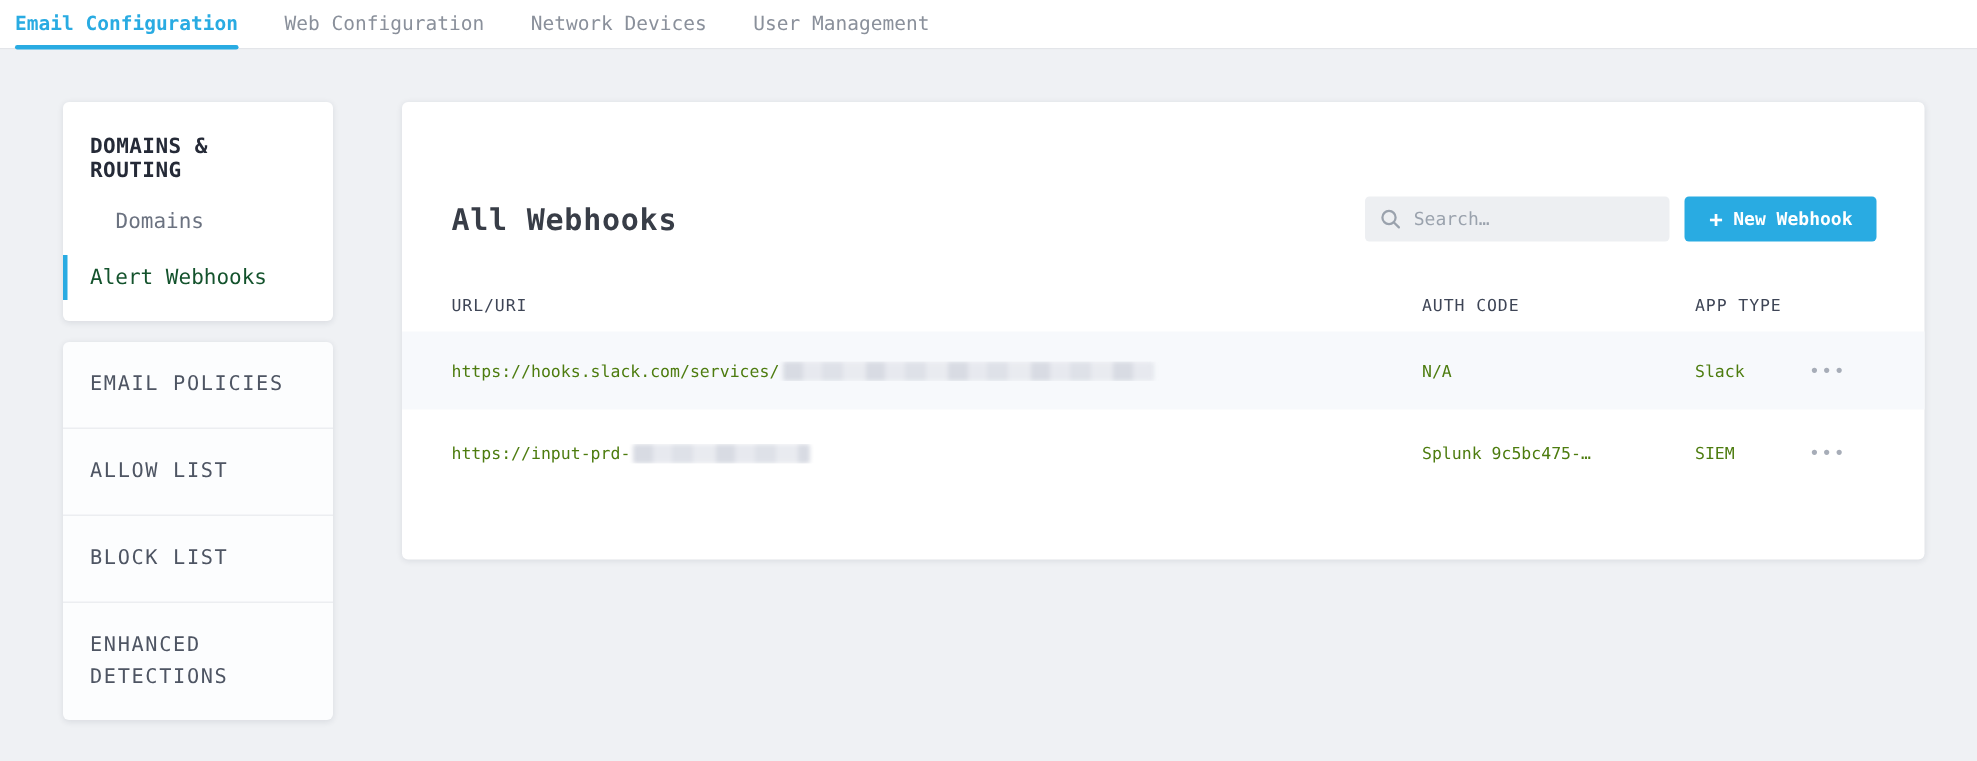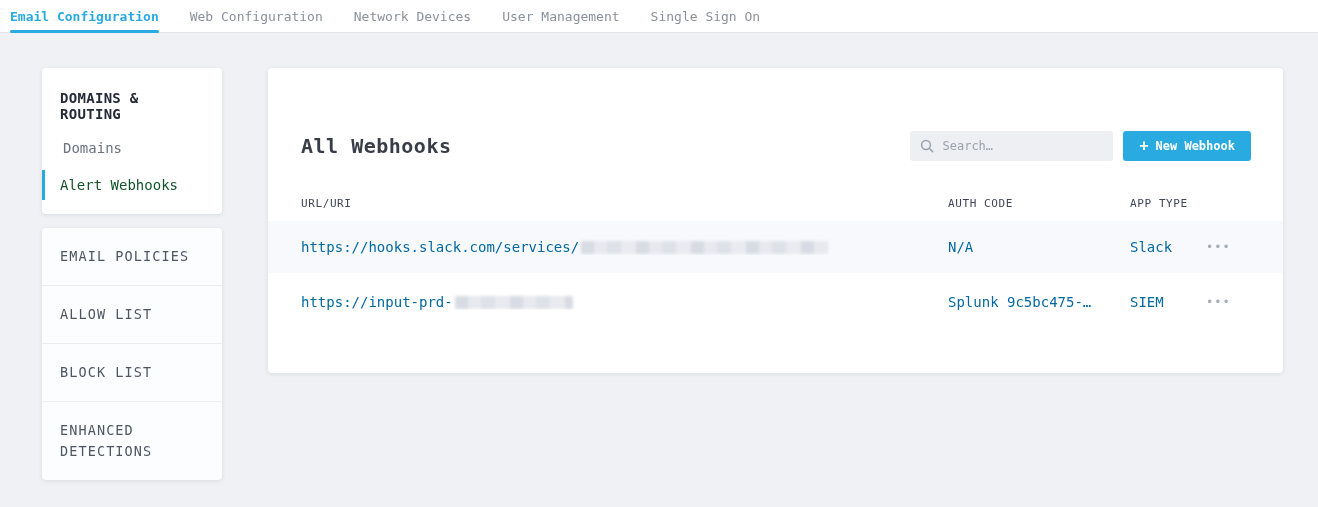--- a/index.html
+++ b/index.html
@@ -44,21 +44,21 @@
     border-radius: 4px;
     box-shadow: 0 1px 4px rgba(25,35,60,.10);
   }
   .card-routing { top: 68px; padding: 22px 0 14px 0; }
   .card-routing .card-heading {
     font-size: 14px; font-weight: bold; color: #252A37;
     padding: 0 18px 4px 18px; letter-spacing: .3px;
   }
   .nav-item {
     font-size: 14px; color: #6B7280;
-    padding: 7px 18px;
+    padding: 7px 32px;
     border-left: 3px solid transparent;
     cursor: pointer;
     margin-top: 7px;
   }
   .nav-item.active { color: #14532d; border-left-color: #29ABE2; padding-left: 15px; }
 
   .card-sections { top: 228px; background: #FCFDFE; overflow: hidden; }
   .section-item {
     font-size: 13.5px; letter-spacing: 1.1px; color: #4E5563;
     padding: 18px 18px; line-height: 21px;
@@ -114,21 +114,21 @@
     align-items: center;
     padding: 0 33px;
   }
   .t-head { height: 36px; }
   .t-head .t-cell {
     font-size: 11px; letter-spacing: .6px; color: #3E4556; font-weight: normal;
   }
   .t-body .t-row { height: 52px; }
   .t-body .t-row.striped { background: #F7F9FC; }
   .t-body .t-row + .t-row { height: 58px; }
-  .t-cell { font-size: 14px; color: #0369a1; white-space: nowrap; overflow: hidden; }
+  .t-cell { font-size: 11px; color: #4d7c0f; white-space: nowrap; overflow: hidden; }
   .url-cell { display: flex; align-items: center; }
   .redacted {
     display: inline-block; height: 13px;
     border-radius: 2px;
     background: repeating-linear-gradient(90deg,
       #D8DBE3 0 13px, #E7E9EF 13px 26px, #DEE1E8 26px 40px, #E9EBF0 40px 55px);
     filter: blur(1.5px);
     margin-left: 2px;
   }
   .ellipsis-btn {
@@ -139,21 +139,20 @@
   }
 </style>
 </head>
 <body>
 
 <nav class="topnav">
   <div class="tab active">Email Configuration</div>
   <div class="tab">Web Configuration</div>
   <div class="tab">Network Devices</div>
   <div class="tab">User Management</div>
-  <div class="tab">Single Sign On</div>
 </nav>
 
 <aside class="sidebar-card card-routing">
   <div class="card-heading">DOMAINS &amp; ROUTING</div>
   <div class="nav-item">Domains</div>
   <div class="nav-item active">Alert Webhooks</div>
 </aside>
 
 <aside class="sidebar-card card-sections">
   <div class="section-item">EMAIL POLICIES</div>

